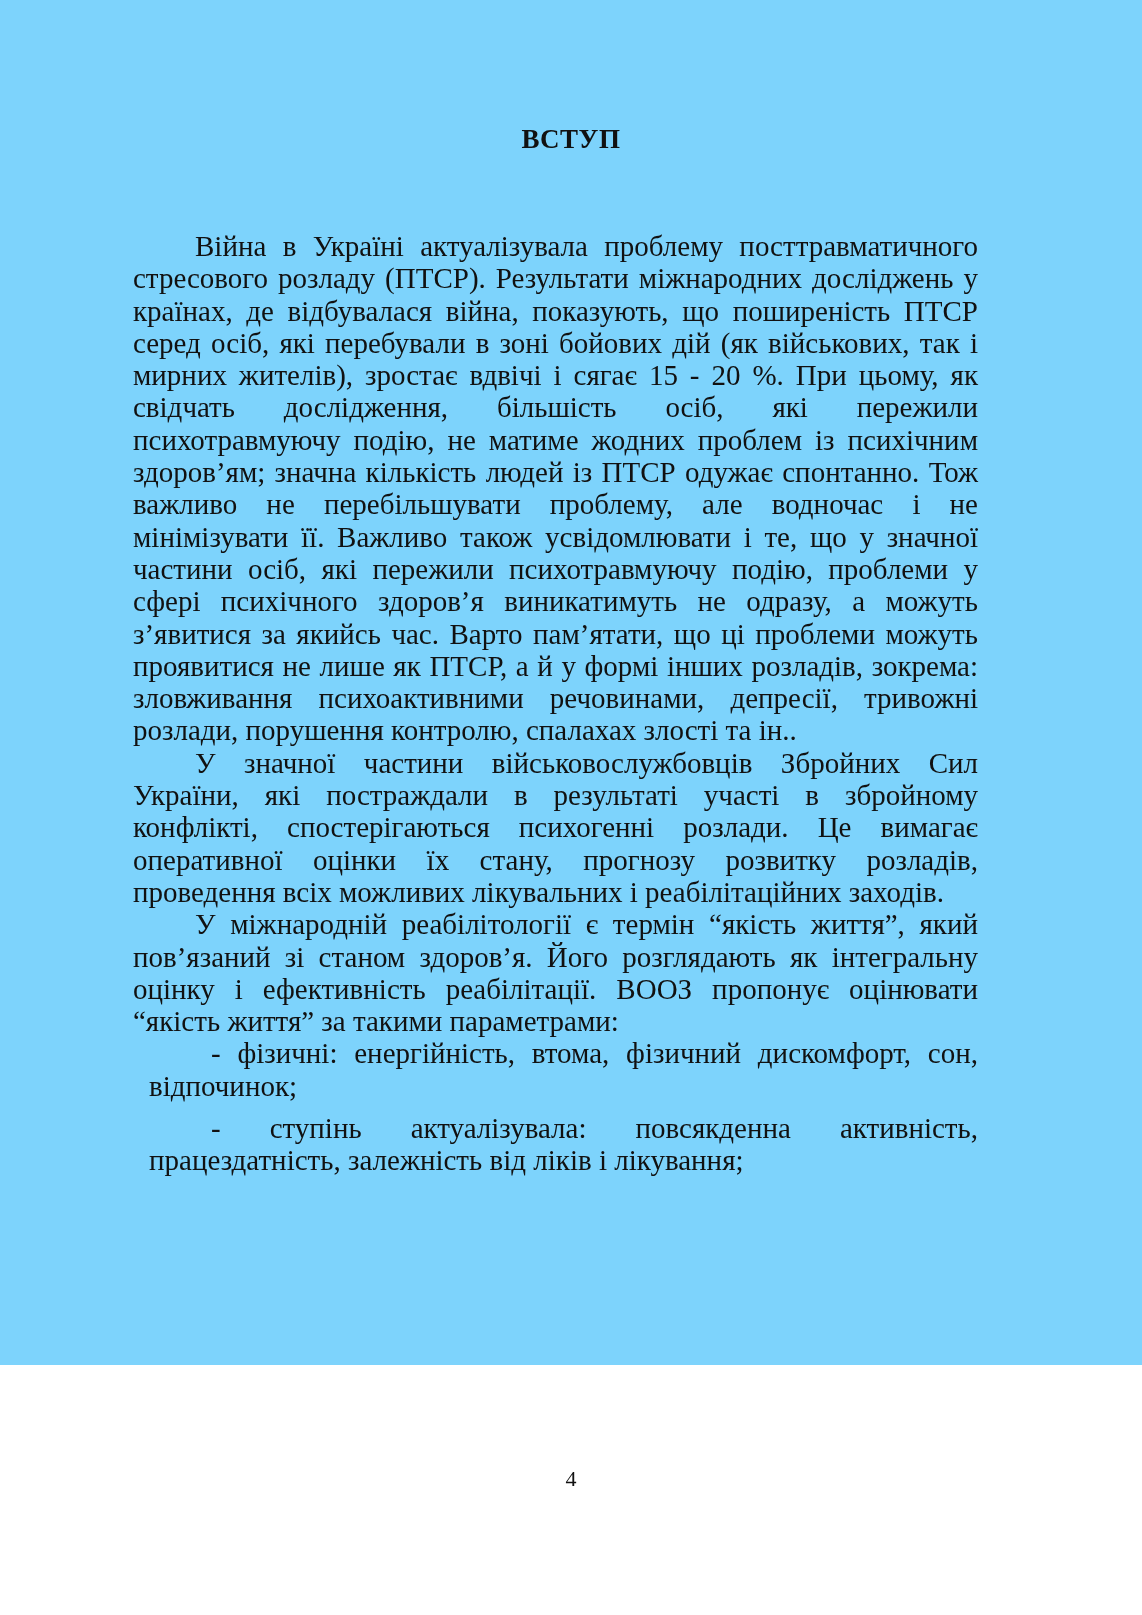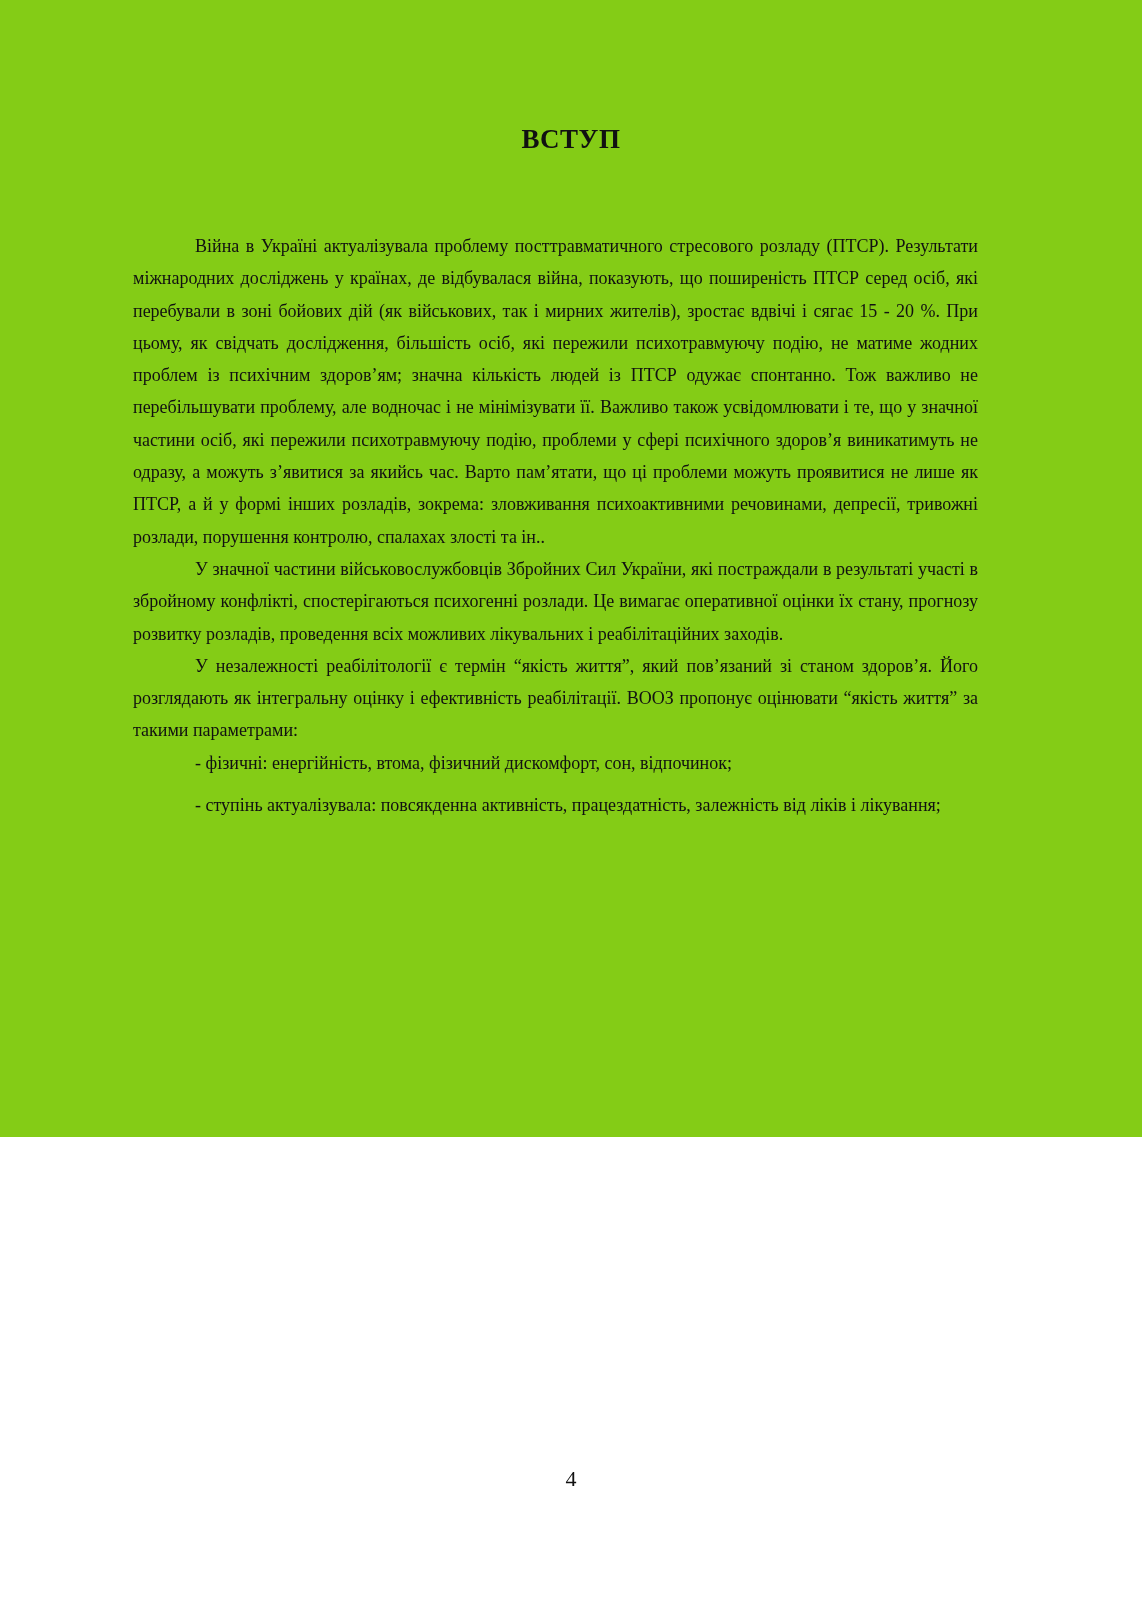--- a/index.html
+++ b/index.html
@@ -1,37 +1,37 @@
 <!DOCTYPE html>
 <html><head>
   <meta charset="utf-8">
   <style>
     html, body { margin: 0; padding: 0; background: #ffffff; }
     body { width: 1142px; height: 1615px; position: relative; overflow: hidden;
       font-family: "Liberation Serif", "DejaVu Serif", serif; color: #111; }
-    .page { position: absolute; left: 0; top: 0; width: 1142px; height: 1137px; background: #84cc16; }
+    .page { position: absolute; left: 0; top: 0; width: 1142px; height: 1365px; background: #7dd3fc; }
     .title { position: absolute; top: 124px; left: 0; width: 1142px; text-align: center;
       font-weight: bold; font-size: 27px; letter-spacing: 0.5px; }
     .body { position: absolute; left: 133px; top: 230px; width: 845px;
-      font-size: 18px; line-height: 32.3px; text-align: justify; }
+      font-size: 29px; line-height: 32.3px; text-align: justify; }
     .body p { margin: 0; text-indent: 62px; }
-    .body p.list { margin-top: 10px; }
+    .body p.list { margin-top: 10px; margin-left: 16px; }
     .body p.list:first-of-type { margin-top: 0; }
     .pagenum { position: absolute; top: 1466px; left: 0; width: 1142px; text-align: center; font-size: 22px; }
   </style>
 </head>
 <body>
 
 <div class="page">
   <div class="title">ВСТУП</div>
 
   <div class="body">
     <p>Війна в Україні актуалізувала проблему посттравматичного стресового розладу (ПТСР). Результати міжнародних досліджень у країнах, де відбувалася війна, показують, що поширеність ПТСР серед осіб, які перебували в зоні бойових дій (як військових, так і мирних жителів), зростає вдвічі і сягає 15 - 20 %. При цьому, як свідчать дослідження, більшість осіб, які пережили психотравмуючу подію, не матиме жодних проблем із психічним здоров’ям; значна кількість людей із ПТСР одужає спонтанно. Тож важливо не перебільшувати проблему, але водночас і не мінімізувати її. Важливо також усвідомлювати і те, що у значної частини осіб, які пережили психотравмуючу подію, проблеми у сфері психічного здоров’я виникатимуть не одразу, а можуть з’явитися за якийсь час. Варто пам’ятати, що ці проблеми можуть проявитися не лише як ПТСР, а й у формі інших розладів, зокрема: зловживання психоактивними речовинами, депресії, тривожні розлади, порушення контролю, спалахах злості та ін..</p>
     <p>У значної частини військовослужбовців Збройних Сил України, які постраждали в результаті участі в збройному конфлікті, спостерігаються психогенні розлади. Це вимагає оперативної оцінки їх стану, прогнозу розвитку розладів, проведення всіх можливих лікувальних і реабілітаційних заходів.</p>
-    <p>У незалежності реабілітології є термін “якість життя”, який пов’язаний зі станом здоров’я. Його розглядають як інтегральну оцінку і ефективність реабілітації. ВООЗ пропонує оцінювати “якість життя” за такими параметрами:</p>
+    <p>У міжнародній реабілітології є термін “якість життя”, який пов’язаний зі станом здоров’я. Його розглядають як інтегральну оцінку і ефективність реабілітації. ВООЗ пропонує оцінювати “якість життя” за такими параметрами:</p>
     <div>
       <p class="list">- фізичні: енергійність, втома, фізичний дискомфорт, сон, відпочинок;</p>
       <p class="list">- ступінь актуалізувала: повсякденна активність, працездатність, залежність від ліків і лікування;</p>
     </div>
   </div>
 
   <div class="pagenum">4</div>
 </div>
 
 </body></html>

